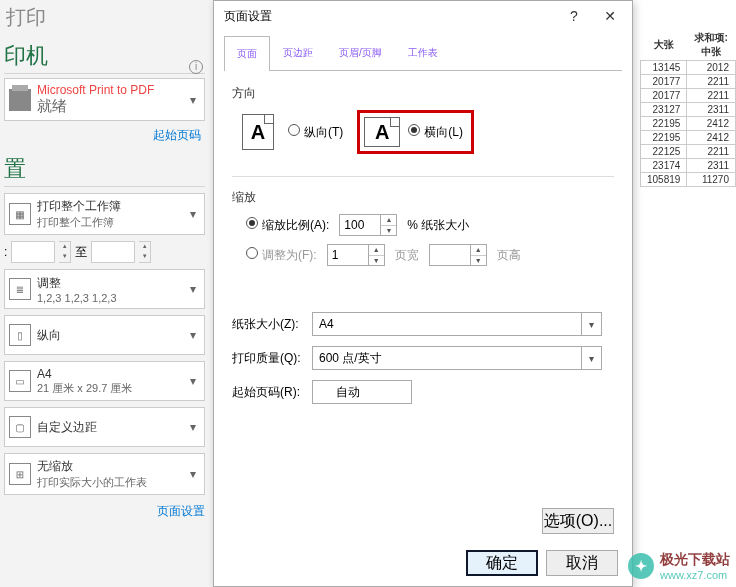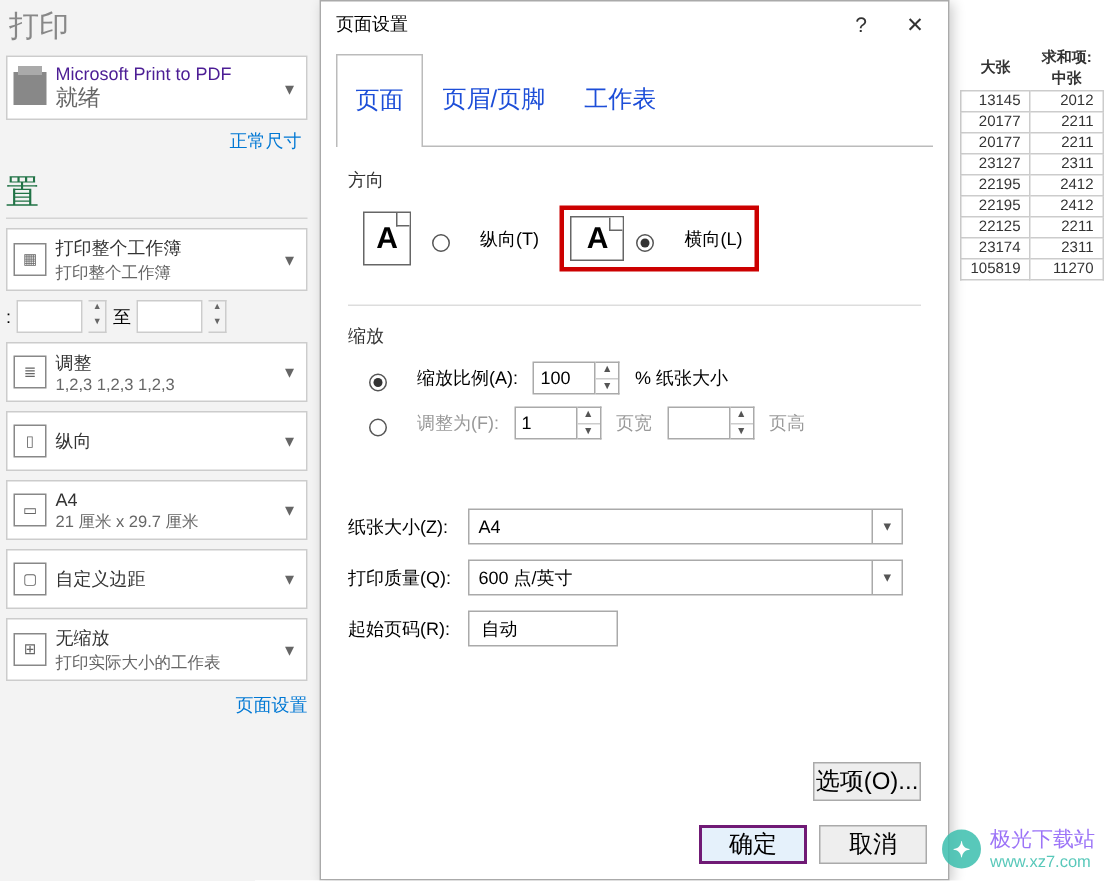--- a/index.html
+++ b/index.html
@@ -7,79 +7,79 @@
 
 
 .left-panel { position: absolute; left: 0; top: 0; width: 213px; height: 587px; background: #f3f3f3; padding: 4px 8px 0 4px; }
 .print-title { font-size: 20px; color: #888; margin: 0 0 6px 2px; }
 .section-title { font-size: 22px; color: #217346; margin: 10px 0 4px 0; border-bottom: 1px solid #d4d4d4; padding-bottom: 2px; }
 .info-icon { position: absolute; right: 10px; top: 60px; width: 14px; height: 14px; border: 1px solid #888; border-radius: 50%; text-align: center; line-height: 12px; font-size: 10px; color: #888; }
 .printer-row { display: flex; align-items: center; padding: 4px 2px; border: 1px solid #ccc; background: #fff; margin-top: 4px; position: relative; }
 .printer-icon { width: 22px; height: 22px; background: #888; margin: 0 6px 0 2px; position: relative; }
 .printer-icon::before { content: ""; position: absolute; top: -4px; left: 3px; width: 16px; height: 6px; background: #aaa; }
 .printer-text { flex: 1; }
-.printer-text .p1 { font-size: 12px; color: #4c1d95; }
+.printer-text .p1 { font-size: 12px; color: #ef4444; }
 .printer-text .p2 { font-size: 15px; color: #666; }
 .chev { width: 18px; text-align: center; color: #666; }
 .link-right { text-align: right; color: #0078d4; font-size: 12px; margin: 6px 4px 0 0; cursor: pointer; }
 .set-row { display: flex; align-items: center; border: 1px solid #ccc; background: #fff; margin-top: 6px; position: relative; padding: 4px 2px; min-height: 40px; }
 .set-icon { width: 22px; height: 22px; border: 1px solid #888; margin: 0 6px 0 2px; display: flex; align-items: center; justify-content: center; font-size: 10px; color: #666; }
 .set-text { flex: 1; }
 .set-text .s1 { font-size: 12px; color: #333; }
 .set-text .s2 { font-size: 11px; color: #666; }
 .page-range { display: flex; align-items: center; margin-top: 6px; gap: 4px; }
 .page-range input { width: 44px; height: 22px; border: 1px solid #ccc; background: #fff; padding: 0 2px; }
 .page-range .sp { width: 12px; height: 22px; border: 1px solid #ccc; border-left: none; display: flex; flex-direction: column; }
 .page-range .sp div { flex: 1; font-size: 6px; text-align: center; line-height: 8px; color: #666; }
 .settings-link { text-align: right; color: #0078d4; font-size: 12px; margin-top: 8px; cursor: pointer; }
 
 
 .dialog { position: absolute; left: 213px; top: 0; width: 420px; height: 587px; background: #fff; border: 1px solid #aaa; box-shadow: 2px 2px 8px rgba(0,0,0,0.2); }
 .dialog-titlebar { height: 30px; display: flex; align-items: center; padding: 0 4px 0 10px; }
 .dialog-titlebar .dtitle { flex: 1; font-size: 12px; }
 .dialog-titlebar .tb-btn { width: 36px; height: 28px; display: flex; align-items: center; justify-content: center; color: #333; font-size: 14px; }
 .tabs { display: flex; margin: 4px 10px 0 10px; border-bottom: 1px solid #bbb; }
-.tab { padding: 20px 12px; border: 1px solid transparent; border-bottom: none; font-size: 16px; color: #1d4ed8; }
+.tab { padding: 10px 12px; border: 1px solid transparent; border-bottom: none; font-size: 10px; color: #8b5cf6; }
 .tab.active { border-color: #bbb; background: #fff; position: relative; top: 1px; }
 .dialog-body { padding: 14px 18px; }
 .group-label { font-size: 12px; margin-bottom: 8px; color: #333; }
 .orientation { display: flex; align-items: center; gap: 14px; margin-left: 10px; }
 .orient-icon { width: 32px; height: 36px; border: 1px solid #666; display: flex; align-items: center; justify-content: center; font-size: 20px; font-weight: bold; position: relative; background: #fff; }
 .orient-icon.land { width: 36px; height: 30px; }
 .orient-icon::after { content: ""; position: absolute; top: 0; right: 0; width: 8px; height: 8px; background: #fff; border-left: 1px solid #666; border-bottom: 1px solid #666; }
-.radio-wrap { display: flex; align-items: flex-end; gap: 20px; }
+.radio-wrap { display: flex; align-items: flex-start; gap: 4px; }
 .radio { width: 12px; height: 12px; border: 1px solid #555; border-radius: 50%; display: inline-flex; align-items: center; justify-content: center; }
 .radio.sel::after { content: ""; width: 6px; height: 6px; background: #333; border-radius: 50%; }
 .red-box { border: 3px solid #c00; padding: 4px 8px 4px 4px; display: flex; align-items: center; gap: 8px; }
 .divider { border-top: 1px solid #ddd; margin: 22px 0 12px 0; }
 .scale-row { display: flex; align-items: center; gap: 10px; margin: 8px 0 8px 14px; }
 .spin { display: flex; align-items: center; }
 .spin input { width: 42px; height: 22px; border: 1px solid #aaa; padding: 0 4px; text-align: left; font-size: 12px; }
 .spin .sbtns { width: 16px; height: 22px; border: 1px solid #aaa; border-left: none; display: flex; flex-direction: column; }
 .spin .sbtns div { flex: 1; font-size: 7px; text-align: center; line-height: 9px; color: #555; border-bottom: 1px solid #ccc; }
 .spin .sbtns div:last-child { border-bottom: none; }
 .form-row { display: flex; align-items: center; margin: 10px 0; }
 .form-row label { width: 80px; font-size: 12px; }
 .select { flex: 1; max-width: 290px; height: 24px; border: 1px solid #aaa; display: flex; align-items: center; padding: 0 6px; position: relative; font-size: 12px; }
 .select .chv { position: absolute; right: 0; top: 0; width: 20px; height: 100%; border-left: 1px solid #aaa; display: flex; align-items: center; justify-content: center; font-size: 10px; color: #555; }
 .dialog-footer { position: absolute; bottom: 10px; right: 14px; display: flex; gap: 8px; align-items: center; }
 .btn { min-width: 72px; height: 26px; border: 1px solid #aaa; background: #eee; font-size: 16px; display: flex; align-items: center; justify-content: center; }
-.btn.primary { border: 2px solid #701a75; background: #e5f1fb; }
+.btn.primary { border: 2px solid #0f172a; background: #e5f1fb; }
 .options-btn { position: absolute; right: 18px; bottom: 52px; }
 
 
 .sheet { position: absolute; left: 640px; top: 30px; font-size: 10px; color: #333; }
 .sheet table { border-collapse: collapse; }
 .sheet td { border: 1px solid #ccc; padding: 1px 6px; text-align: right; min-width: 40px; }
 .sheet th { font-weight: bold; padding: 1px 6px; font-size: 10px; }
 
 
 .watermark { position: absolute; right: 6px; bottom: 6px; display: flex; align-items: center; gap: 6px; opacity: 0.85; }
 .wm-logo { width: 26px; height: 26px; border-radius: 50%; background: #3cbfae; display: flex; align-items: center; justify-content: center; color: #fff; font-weight: bold; font-size: 14px; }
-.wm-text .l1 { color: #8b5cf6; font-size: 14px; font-weight: normal; }
+.wm-text .l1 { color: #7f1d1d; font-size: 14px; font-weight: bold; }
 .wm-text .l2 { color: #3cbfae; font-size: 11px; }
 .disabled { color: #999; }
 </style>
 </head>
 <body>
 
 <div class="sheet">
   <table>
     <tbody>
         <tr>
@@ -122,30 +122,31 @@
           <td>105819</td>
           <td>11270</td>
         </tr>
   </tbody>
     </table>
 </div>
 
 <div class="left-panel">
   <div class="print-title">打印</div>
 
+  <div class="section-title">印机</div>
   <div class="info-icon">i</div>
   <div class="printer-row">
     <div class="printer-icon"></div>
     <div class="printer-text">
       <div class="p1">Microsoft Print to PDF</div>
       <div class="p2">就绪</div>
     </div>
     <div class="chev">▾</div>
   </div>
-  <div class="link-right">正常尺寸</div>
+  <div class="link-right">起始页码</div>
 
   <div class="section-title">置</div>
 
   <div class="set-row">
     <div class="set-icon">▦</div>
     <div class="set-text">
       <div class="s1">打印整个工作簿</div>
       <div class="s2">打印整个工作簿</div>
     </div>
     <div class="chev">▾</div>
@@ -214,20 +215,21 @@
 
 <div class="dialog">
   <div class="dialog-titlebar">
     <div class="dtitle">页面设置</div>
     <div class="tb-btn">?</div>
     <div class="tb-btn">✕</div>
   </div>
 
   <div class="tabs">
     <div class="tab active">页面</div>
+    <div class="tab">页边距</div>
     <div class="tab">页眉/页脚</div>
     <div class="tab">工作表</div>
   </div>
 
   <div class="dialog-body">
     <div class="group-label">方向</div>
     <div class="orientation">
       <div class="orient-icon">A</div>
       <div class="radio-wrap">
         <span class="radio"></span>
@@ -297,21 +299,21 @@
     <div class="form-row">
       <label>打印质量(Q):</label>
       <div class="select">
         <span>600 点/英寸</span>
         <div class="chv">▾</div>
       </div>
     </div>
 
     <div class="form-row">
       <label>起始页码(R):</label>
-      <input class="select" style="max-width: 100px; border: 1px solid rgb(170, 170, 170); padding: 0px 8px; height: 24px;" value="自动">
+      <input class="select" style="max-width: 100px; border: 1px solid rgb(170, 170, 170); padding: 0px 23px; height: 24px;" value="自动">
     </div>
   </div>
 
   <div class="btn options-btn">选项(O)...</div>
 
   <div class="dialog-footer">
     <div class="btn primary">确定</div>
     <div class="btn">取消</div>
   </div>
 </div>

